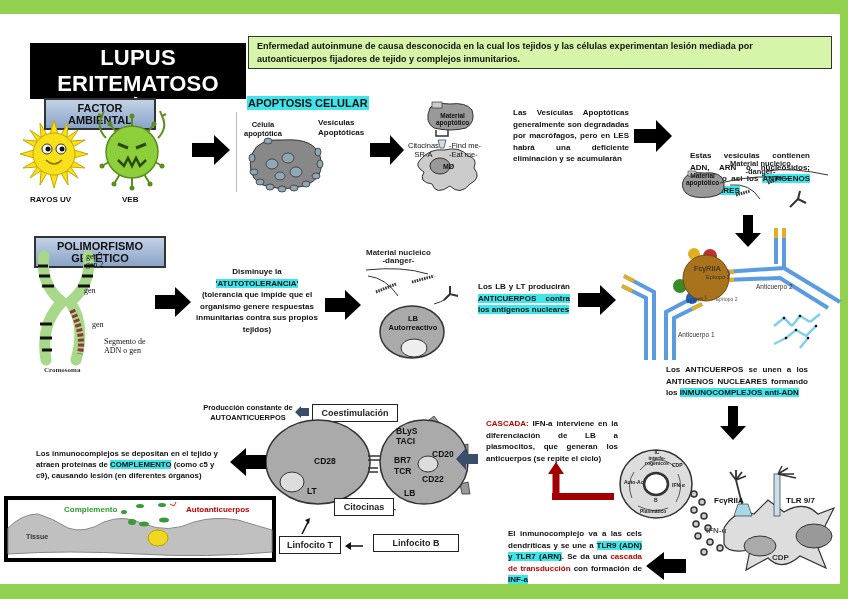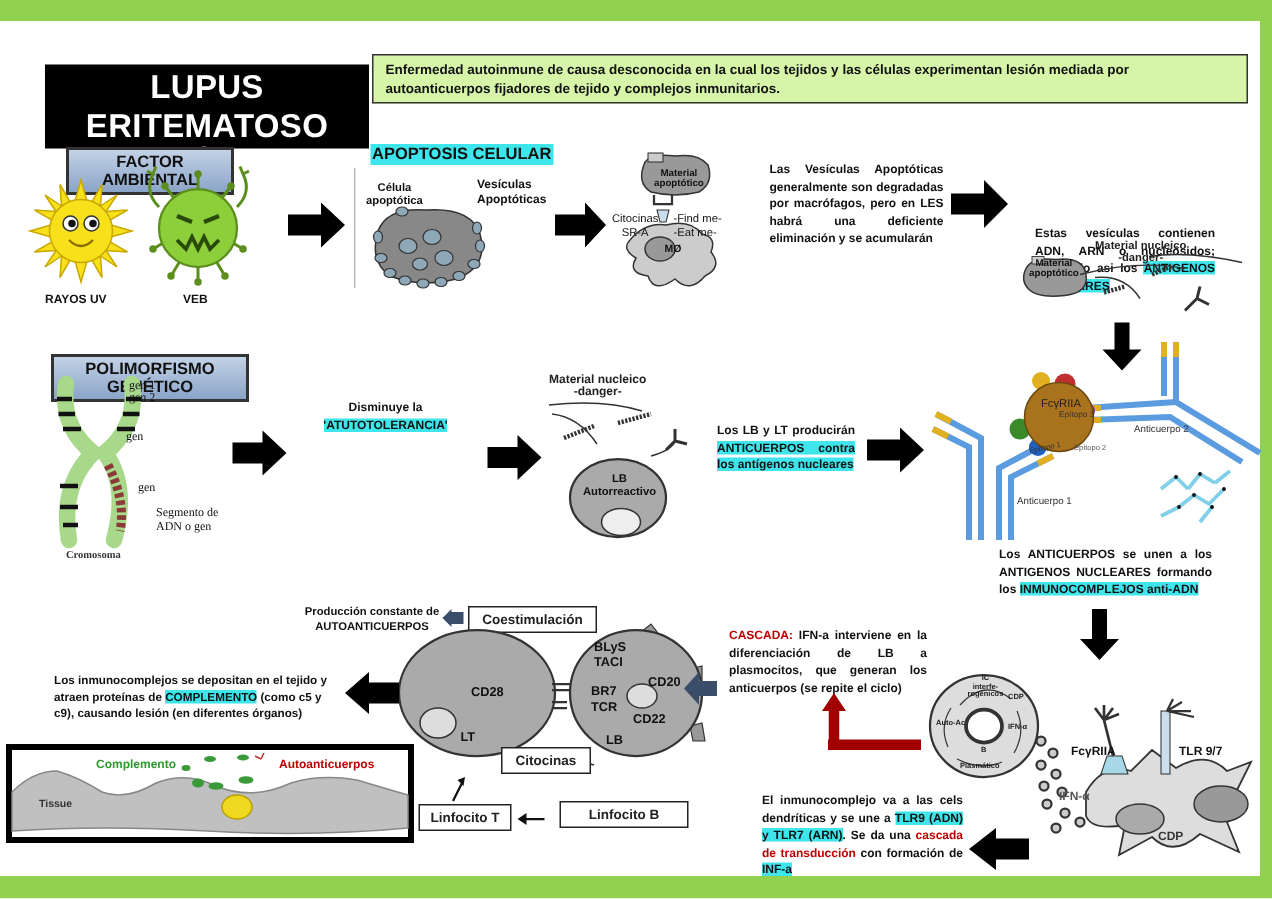--- a/index.html
+++ b/index.html
@@ -214,20 +214,21 @@
 </div>
 <div class="abs" style="left:44px;top:366px;font-family:'Liberation Serif',serif;font-size:7px;font-weight:bold;color:#333;">Cromosoma</div>
 
 <svg style="left:155px;top:287px;" width="36" height="30" viewBox="0 0 36 30">
     <polygon points="0,8 20,8 20,0 36,15 20,30 20,22 0,22" fill="#000"></polygon>
   </svg>
 
 <div class="abs txt center" style="left:196px;top:266px;width:122px;font-size:8px;line-height:11.5px;">
   <div>Disminuye la</div>
   <div><span class="hl">'ATUTOTOLERANCIA'</span></div>
+  <div>(tolerancia que impide que el organismo genere respuestas inmunitarias contra sus propios tejidos)</div>
 </div>
 
 <svg style="left:325px;top:290px;" width="36" height="30" viewBox="0 0 36 30">
     <polygon points="0,8 20,8 20,0 36,15 20,30 20,22 0,22" fill="#000"></polygon>
   </svg>
 
 <div class="abs" style="left:366px;top:249px;font-size:8px;font-weight:bold;color:#222;line-height:8px;text-align:center;">
   <div>Material nucleico</div>
   <div>-danger-</div>
 </div>

